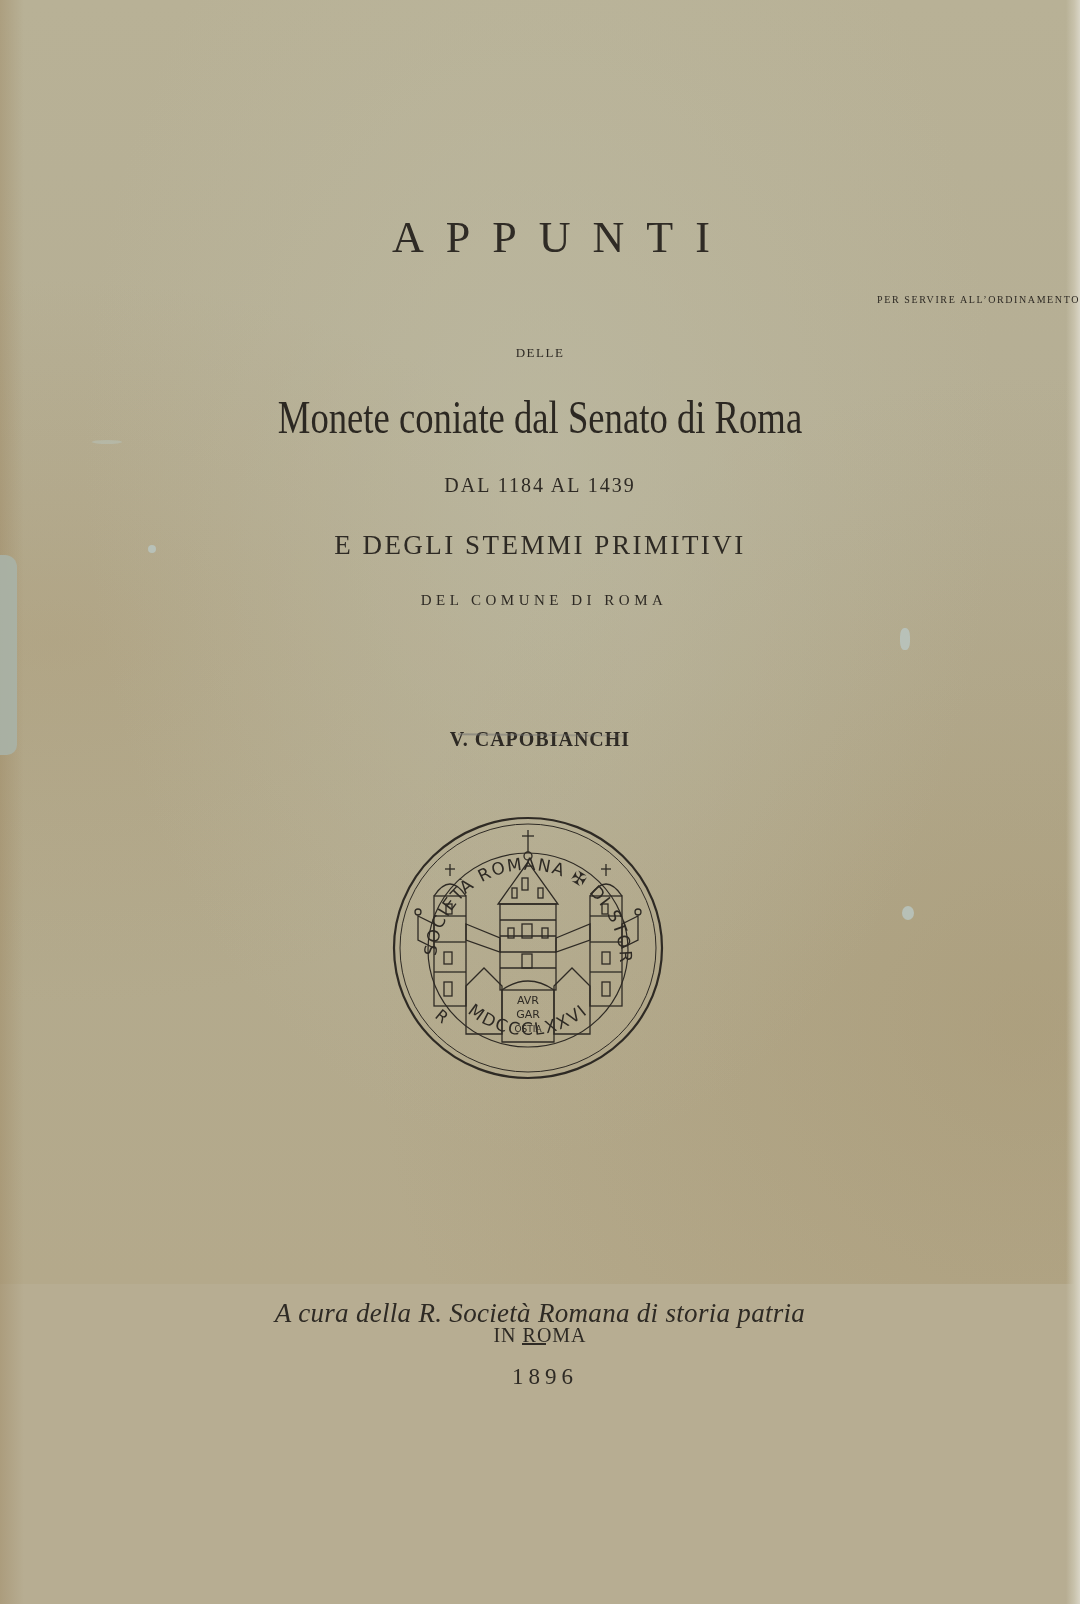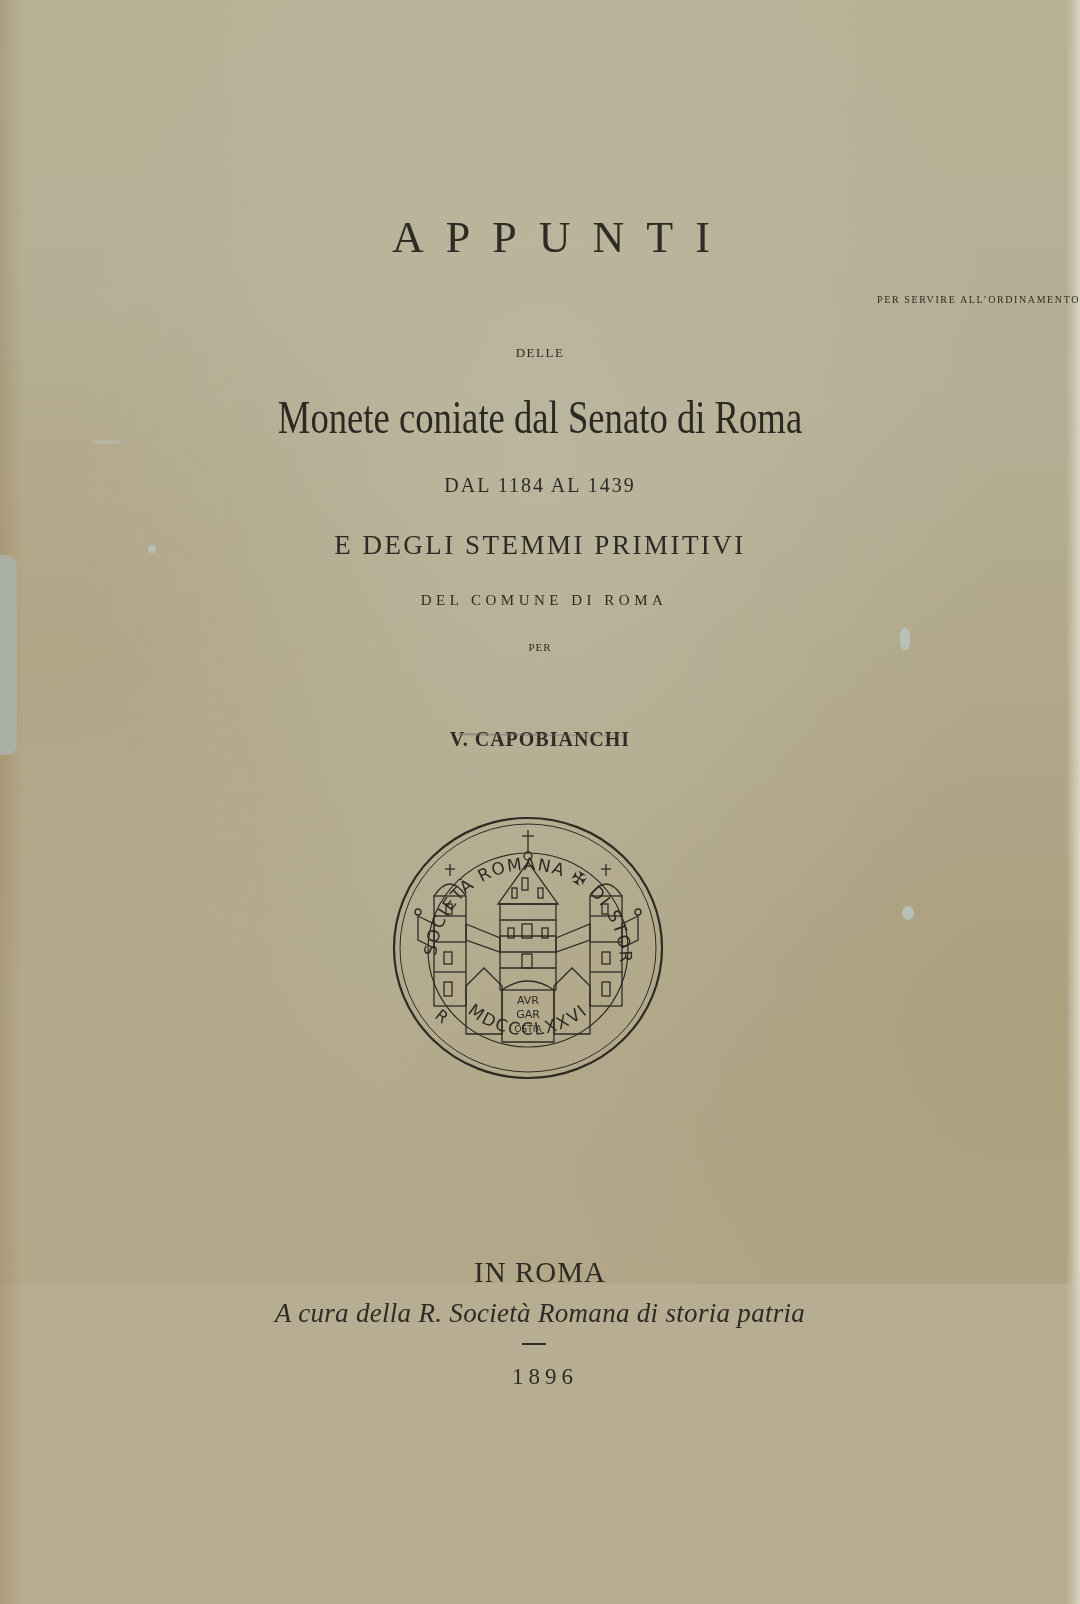--- a/index.html
+++ b/index.html
@@ -123,22 +123,22 @@
       width: 165px; height: 2px;
       background: linear-gradient(90deg, rgba(110,110,110,0.55), rgba(110,110,110,0.25));
       transform: rotate(0.5deg);
     }
     .seal {
       position: absolute;
       left: 388px; top: 812px;
       width: 280px; height: 272px;
     }
     .in-roma {
-      top: 1256px;
-      font-size: 29px;
+      top: 1324px;
+      font-size: 20px;
       letter-spacing: 1px;
     }
     .a-cura {
       top: 1298px;
       font-size: 27px;
       font-style: italic;
       letter-spacing: 0.3px;
     }
     .dash {
       position: absolute;
@@ -165,21 +165,20 @@
   <div class="fleck" style="left:902px;top:906px;width:12px;height:14px;"></div>
   <div class="fleck" style="left:92px;top:440px;width:30px;height:4px;opacity:0.5;"></div>
 
   <div class="center appunti">APPUNTI</div>
   <div class="center per-servire">PER SERVIRE ALL’ORDINAMENTO</div>
   <div class="center delle">DELLE</div>
   <div class="center monete">Monete coniate dal Senato di Roma</div>
   <div class="center dal">DAL 1184 AL 1439</div>
   <div class="center degli">E DEGLI STEMMI PRIMITIVI</div>
   <div class="center comune">DEL COMUNE DI ROMA</div>
-  <div class="center per">PER</div>
   <div class="center author">V. CAPOBIANCHI</div>
   <div class="underline"></div>
 
   <svg class="seal" viewBox="0 0 280 272" xmlns="http://www.w3.org/2000/svg">
     <defs>
       <path id="legendArc" d="M 48 150 A 92 92 0 1 1 232 150"></path>
       <path id="bottomArc" d="M 62 180 A 92 92 0 0 0 218 180"></path>
     </defs>
     <ellipse cx="140" cy="136" rx="134" ry="130" fill="none" stroke="#2e2a24" stroke-width="2.2"></ellipse>
     <ellipse cx="140" cy="136" rx="128" ry="124" fill="none" stroke="#2e2a24" stroke-width="1"></ellipse>

